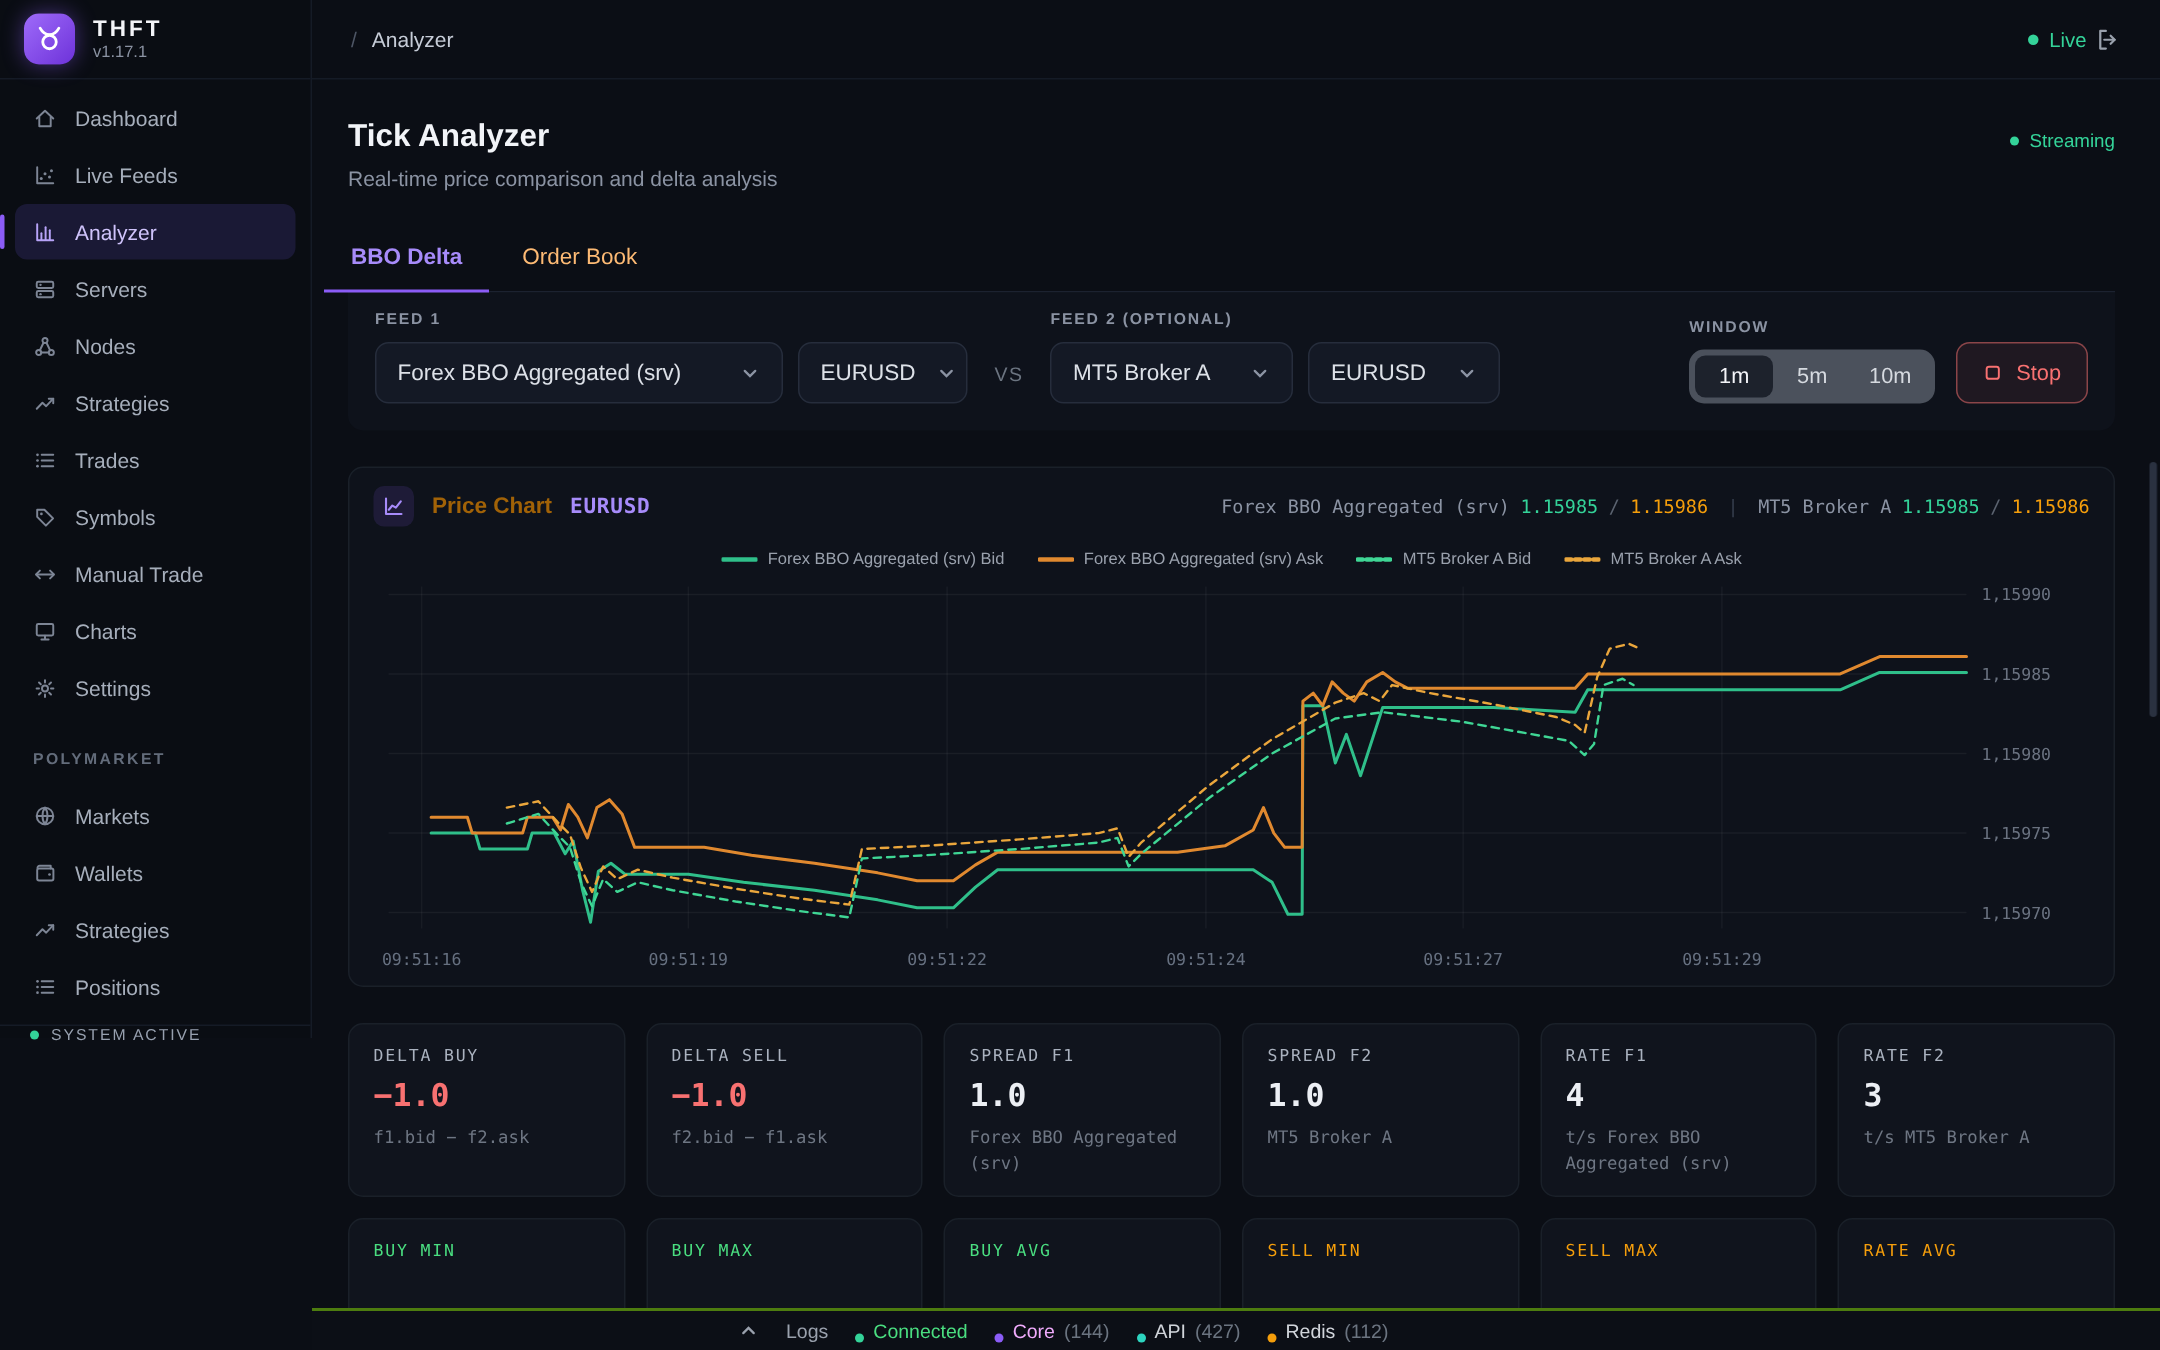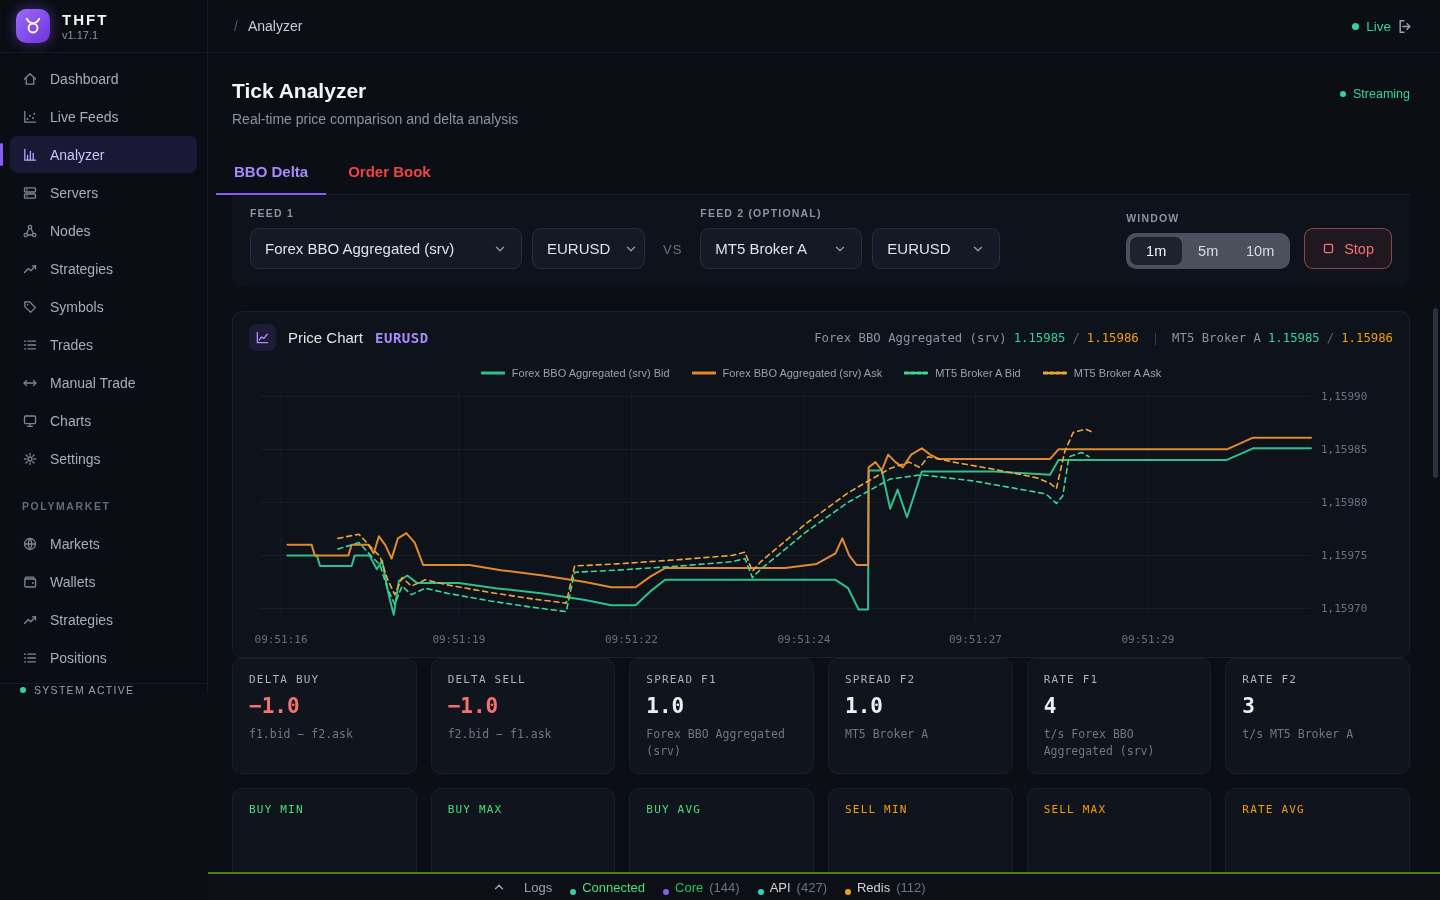--- a/index.html
+++ b/index.html
@@ -41,21 +41,21 @@
   .logout { color:#9aa1ad; display:flex; cursor:pointer; }
 
   .content { padding:26px 30px 0 24px; }
   .page-head { display:flex; justify-content:space-between; align-items:flex-start; }
   .page-head h1 { font-size:21px; font-weight:bold; color:#f2f4f8; }
   .page-head p { margin-top:8px; font-size:14px; color:#8b93a3; }
   .streaming { display:flex; align-items:center; gap:7px; color:#34d399; font-size:12.5px; margin-top:8px; }
   .streaming .dot { width:6px; height:6px; }
 
   .tabs { display:flex; gap:36px; margin-top:26px; border-bottom:1px solid #1c2230; }
-  .tab { padding:10px 2px 14px; font-size:15px; color:#ef4444; cursor:pointer; position:relative;font-weight:bold; }
+  .tab { padding:10px 2px 14px; font-size:15px; color:#fdba74; cursor:pointer; position:relative; }
   .tab.active { color:#a78bfa; font-weight:bold; }
   .tab.active::after { content:""; position:absolute; left:-16px; right:-16px; bottom:-1px; height:2px; background:#8b5cf6; }
 
   
   .controls { background:#0e121b; border-radius:0 0 10px 10px; padding:12px 18px 18px;
     display:flex; align-items:flex-end; gap:14px; }
   .ctl-label { font-size:10.5px; letter-spacing:1.2px; color:#8b93a3; margin-bottom:9px; font-weight:bold; }
   .ctl-row { display:flex; gap:10px; }
   .select { height:41px; background:#141925; border:1px solid #262d3c; border-radius:9px; display:flex;
     align-items:center; justify-content:space-between; gap:14px; padding:0 14px; font-size:15px; color:#dde1e8; cursor:pointer; }
@@ -67,31 +67,31 @@
   .seg { min-width:52px; text-align:center; padding:6px 10px; font-size:14.5px; color:#d6dae0; border-radius:7px; cursor:pointer; }
   .seg.active { background:#1d222c; color:#f3f4f8; }
   .stop-btn { height:41px; display:flex; align-items:center; gap:9px; padding:0 17px; border-radius:9px;
     background:rgba(248,113,113,.07); border:1px solid rgba(248,113,113,.5); color:#f87171; font-size:14.5px; cursor:pointer; }
 
   
   .chart-card { margin-top:24px; background:#0e121b; border:1px solid #1a2029; border-radius:10px; }
   .chart-head { display:flex; align-items:center; padding:12px 16px 6px; gap:12px; }
   .chart-chip { width:27px; height:27px; border-radius:7px; background:rgba(139,92,246,.13);
     display:flex; align-items:center; justify-content:center; color:#a78bfa; }
-  .chart-title { font-size:15px; font-weight:normal; color:#e5e5e5; }
+  .chart-title { font-size:15px; font-weight:bold; color:#a16207; }
   .chart-symbol { font-size:14px; font-weight:bold; color:#a78bfa; letter-spacing:.5px; }
   .quotes { margin-left:auto; font-size:12.3px; color:#8b93a3; display:flex; align-items:center; gap:7px; }
   .quotes .bid { color:#34d399; } .quotes .ask { color:#f59e0b; } .quotes .sep { color:#5b6370; }
   .quotes .bar { color:#363e4d; margin:0 6px; }
   .legend { display:flex; justify-content:center; gap:22px; padding:10px 0 2px; font-size:11px; color:#9aa1ad; }
   .legend-item { display:flex; align-items:center; gap:7px; }
   #chart { display:block; width:1144px; height:268px; margin:0 16px 8px; }
 
   
-  .stats { display:grid; grid-template-columns:repeat(6,1fr); gap:14px; }
+  .stats { display:grid; grid-template-columns:repeat(6,1fr); gap:14px; margin-top:24px; }
   .stats.row2 { margin-top:14px; }
   .stat-card { background:#10141d; border:1px solid #1a2029; border-radius:10px; padding:14px 16px; min-height:100px; }
   .stat-label { font-family:"DejaVu Sans Mono", monospace; font-size:11px; letter-spacing:1.2px; color:#aab2bf; }
   .stat-value { font-family:"DejaVu Sans Mono", monospace; font-size:21px; font-weight:bold; margin-top:8px; }
   .stat-sub { font-family:"DejaVu Sans Mono", monospace; font-size:11.5px; color:#6e7683; margin-top:8px; line-height:1.45; }
 
   
   .statusbar { position:fixed; left:208px; right:0; bottom:0; height:28px; background:#0c0f16;
     border-top:2px solid #4d7c0f; display:flex; align-items:center; gap:18px; padding-left:284px; z-index:20; }
   .statusbar .lbl { color:#9aa1ad; font-size:13px; }
@@ -178,36 +178,36 @@
           <svg width="16" height="16" viewBox="0 0 16 16" fill="none" stroke="currentColor" stroke-width="1.3" stroke-linecap="round" stroke-linejoin="round">
             <path d="M2.5 11.5 L6.3 7.5 L8.8 9.8 L13.5 4.8"></path>
             <path d="M10.5 4.8 H13.5 V7.8"></path>
           </svg>
         </span>
       <span>Strategies</span>
       </div>
       <div class="nav-item">
         <span class="ic">
           <svg width="16" height="16" viewBox="0 0 16 16" fill="none" stroke="currentColor" stroke-width="1.3" stroke-linecap="round" stroke-linejoin="round">
-            <path d="M2.8 2.8 H7.6 L13.4 8.6 L8.6 13.4 L2.8 7.6 Z"></path>
-            <circle cx="5.6" cy="5.6" r=".9" fill="currentColor" stroke="none"></circle>
-          </svg>
-        </span>
-      <span>Symbols</span>
-      </div>
-      <div class="nav-item">
-        <span class="ic">
-          <svg width="16" height="16" viewBox="0 0 16 16" fill="none" stroke="currentColor" stroke-width="1.3" stroke-linecap="round" stroke-linejoin="round">
             <path d="M5.8 4.2 H13.5 M5.8 8 H13.5 M5.8 11.8 H13.5"></path>
             <circle cx="3" cy="4.2" r=".9" fill="currentColor" stroke="none"></circle>
             <circle cx="3" cy="8" r=".9" fill="currentColor" stroke="none"></circle>
             <circle cx="3" cy="11.8" r=".9" fill="currentColor" stroke="none"></circle>
           </svg>
         </span>
       <span>Trades</span>
+      </div>
+      <div class="nav-item">
+        <span class="ic">
+          <svg width="16" height="16" viewBox="0 0 16 16" fill="none" stroke="currentColor" stroke-width="1.3" stroke-linecap="round" stroke-linejoin="round">
+            <path d="M2.8 2.8 H7.6 L13.4 8.6 L8.6 13.4 L2.8 7.6 Z"></path>
+            <circle cx="5.6" cy="5.6" r=".9" fill="currentColor" stroke="none"></circle>
+          </svg>
+        </span>
+      <span>Symbols</span>
       </div>
       <div class="nav-item">
         <span class="ic">
           <svg width="16" height="16" viewBox="0 0 16 16" fill="none" stroke="currentColor" stroke-width="1.3" stroke-linecap="round" stroke-linejoin="round">
             <path d="M4.6 5.4 L2 8 L4.6 10.6"></path>
             <path d="M11.4 5.4 L14 8 L11.4 10.6"></path>
             <path d="M2.4 8 H13.6"></path>
           </svg>
         </span>
       <span>Manual Trade</span>
@@ -509,21 +509,21 @@
         </svg>
     </span>
     <span class="lbl">Logs</span>
     <span id="statuses" style="display:flex;gap:18px">
         <span class="status-item">
           <i class="dot" style="background:#34d399"></i>
     <span style="color:#4ade80">Connected</span>
         </span>
         <span class="status-item">
           <i class="dot" style="background:#8b5cf6"></i>
-    <span style="color:#22c55e">Core</span> 
+    <span style="color:#f0abfc">Core</span> 
           <span class="cnt">(144)</span>
         </span>
         <span class="status-item">
           <i class="dot" style="background:#2dd4bf"></i>
     <span style="color:#d1d5db">API</span> 
           <span class="cnt">(427)</span>
         </span>
         <span class="status-item">
           <i class="dot" style="background:#f59e0b"></i>
     <span style="color:#d1d5db">Redis</span> 

